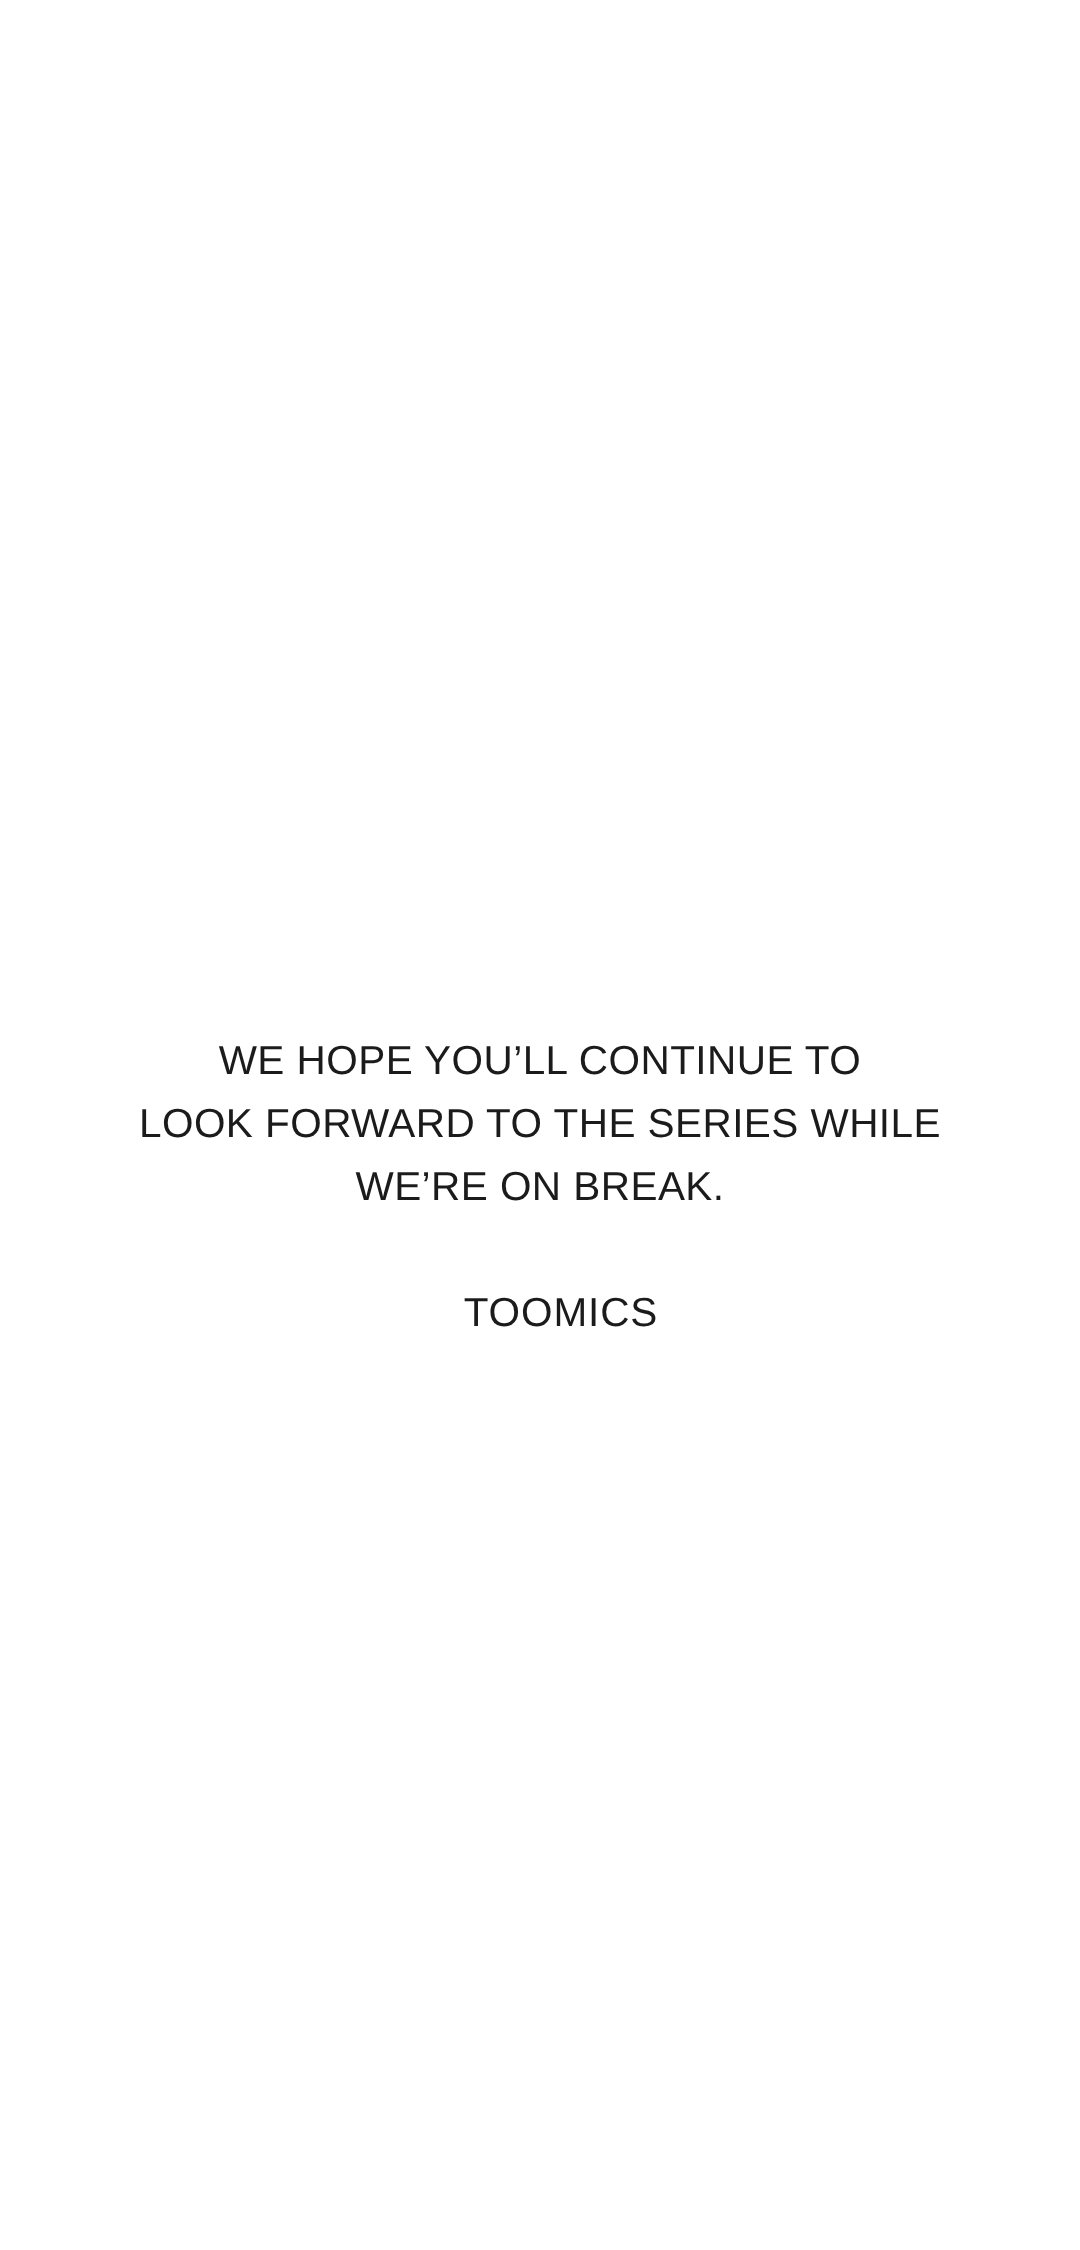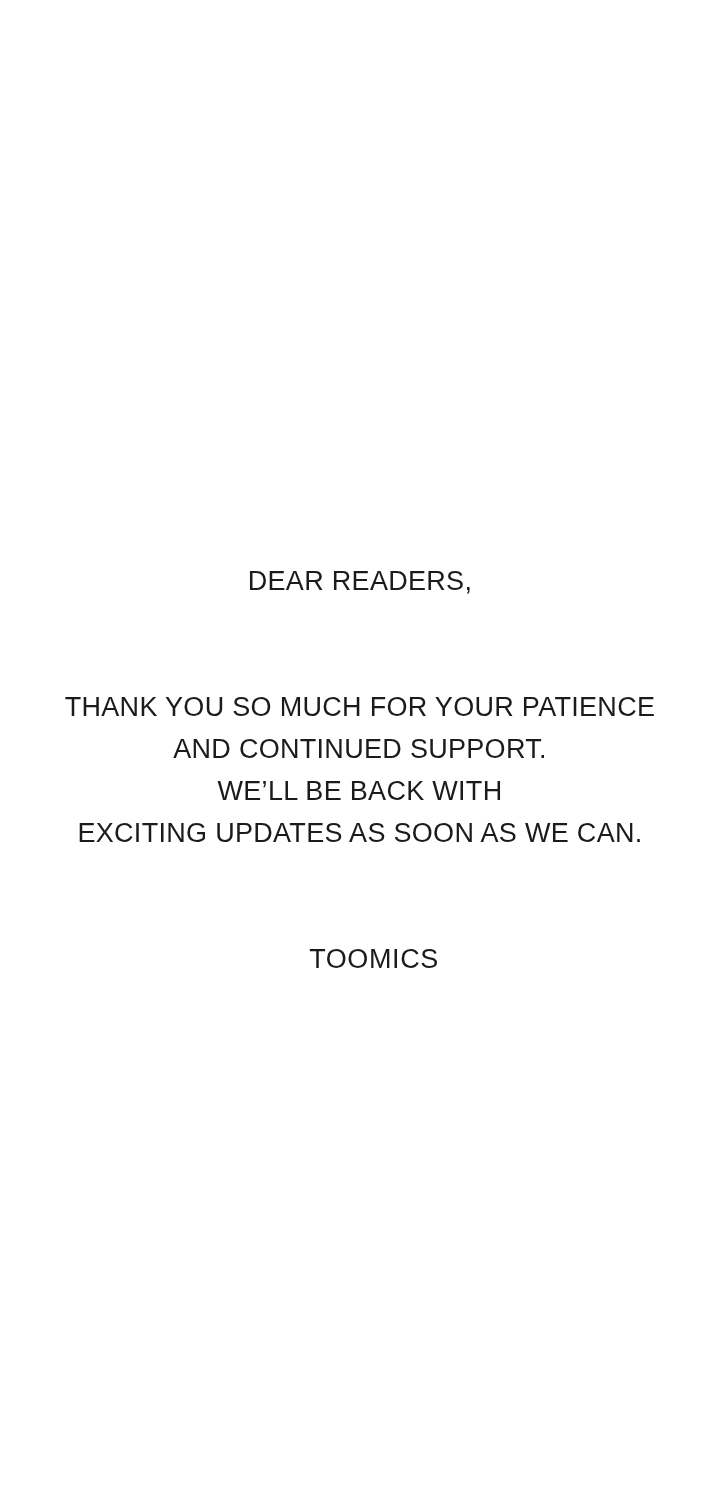--- a/index.html
+++ b/index.html
@@ -46,34 +46,32 @@
     padding-left: 28px;
   }
 </style>
 </head>
 <body>
 
 <div class="page">
 
   <div class="notice">
 
-    <div class="notice-block">DEAR READERS,</div>
 
     <div class="spacer-line"></div>
 
 
     <div class="spacer-line"></div>
 
-    <div class="notice-block">THANK YOU SO MUCH FOR YOUR PATIENCE
-AND CONTINUED SUPPORT.
-WE’LL BE BACK WITH
-EXCITING UPDATES AS SOON AS WE CAN.</div>
 
     <div class="spacer-line"></div>
 
+    <div class="notice-block">WE HOPE YOU’LL CONTINUE TO
+LOOK FORWARD TO THE SERIES WHILE
+WE’RE ON BREAK.</div>
 
     <div class="spacer-line"></div>
 
     <div class="signature">TOOMICS</div>
 
   </div>
 
 </div>
 
 </body></html>

